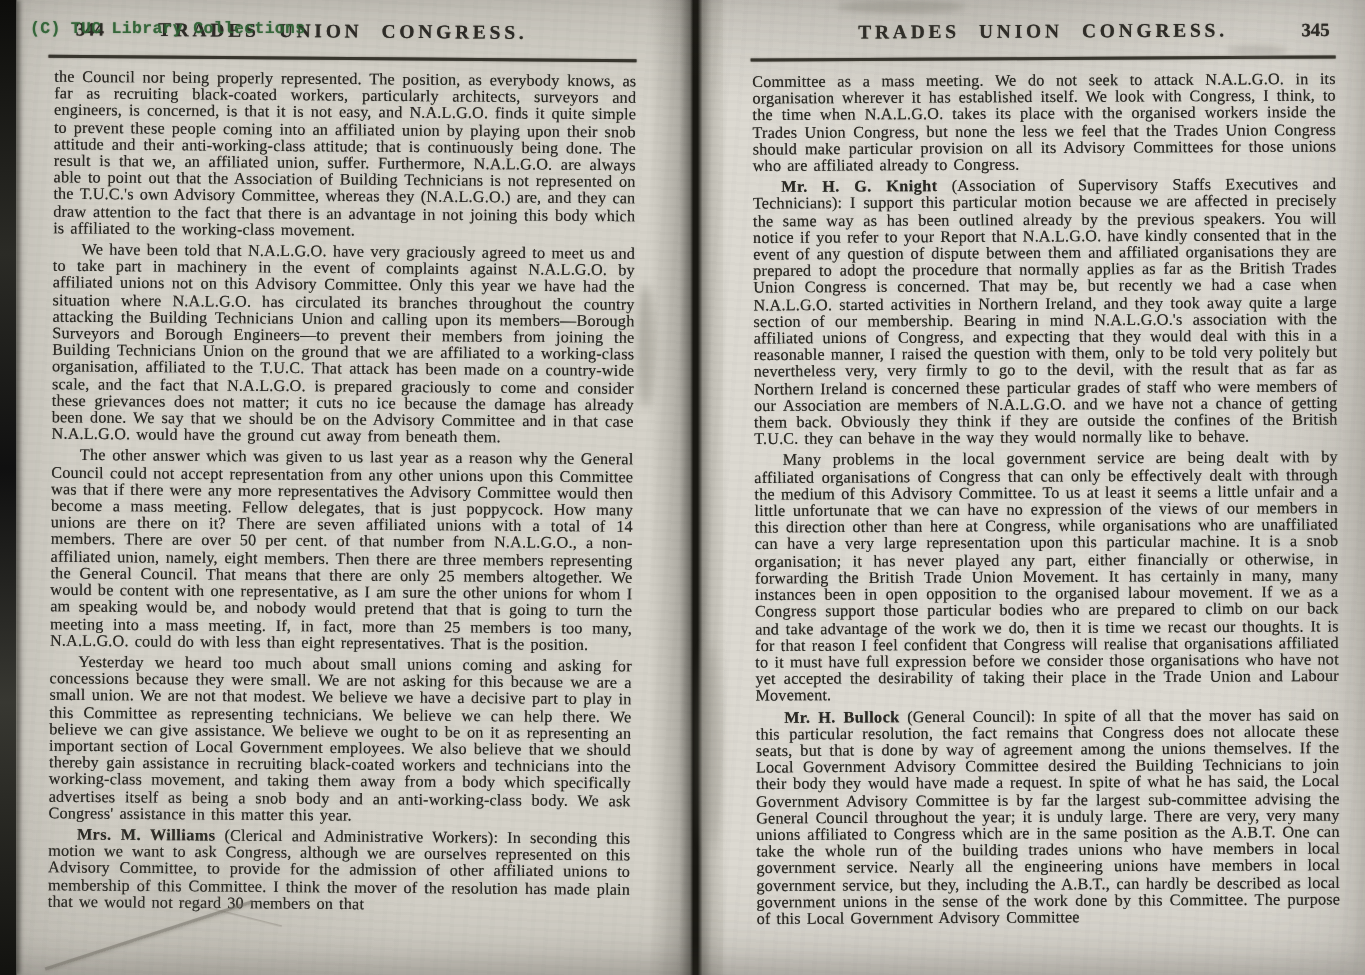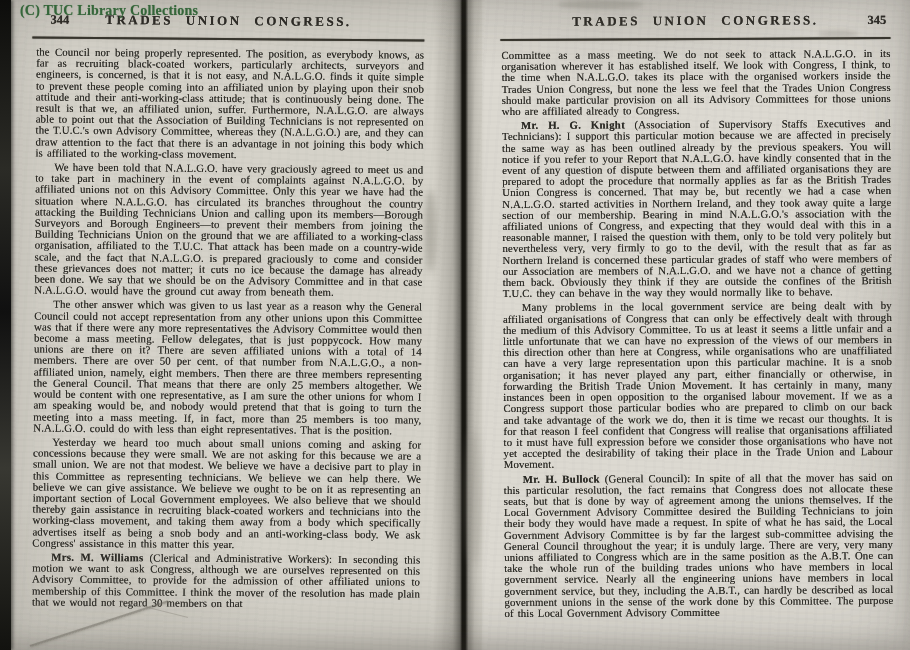--- a/index.html
+++ b/index.html
@@ -64,22 +64,22 @@
       rgba(95,92,84,0) 100%);
   }
   
   #left-edge{
     position:absolute;left:0;top:0;width:11px;height:650px;z-index:4;pointer-events:none;
     background:linear-gradient(180deg,#0d0d0b 0%,#2b2b26 26%,#101010 48%,#383832 72%,#12120f 100%);
     box-shadow:2px 0 3px rgba(20,20,16,.5);
   }
   
   #watermark{
-    position:absolute;left:20px;top:3px;z-index:6;
-    font-family:Liberation Serif, serif;font-weight:bold;font-size:14px;
+    position:absolute;left:20px;top:14px;z-index:6;
+    font-family:Liberation Mono, monospace;font-weight:bold;font-size:11px;
     color:#2e6234;letter-spacing:.2px;opacity:.95;
     text-shadow:0 0 1px rgba(46,98,52,.55);
   }
   
   .smudge{position:absolute;z-index:3;pointer-events:none;border-radius:50%;}
   #smudge-a{left:425px;top:190px;width:11px;height:82px;background:rgba(118,115,106,.38);filter:blur(3px);}
   #smudge-b{left:466px;top:430px;width:15px;height:135px;background:rgba(142,139,130,.32);filter:blur(4px);}
   #smudge-c{left:558px;top:0;width:85px;height:9px;background:rgba(130,127,118,.40);filter:blur(2px);}
   #smudge-d{left:818px;top:30px;width:40px;height:8px;background:rgba(130,127,118,.28);filter:blur(2px);}
   #crease{

